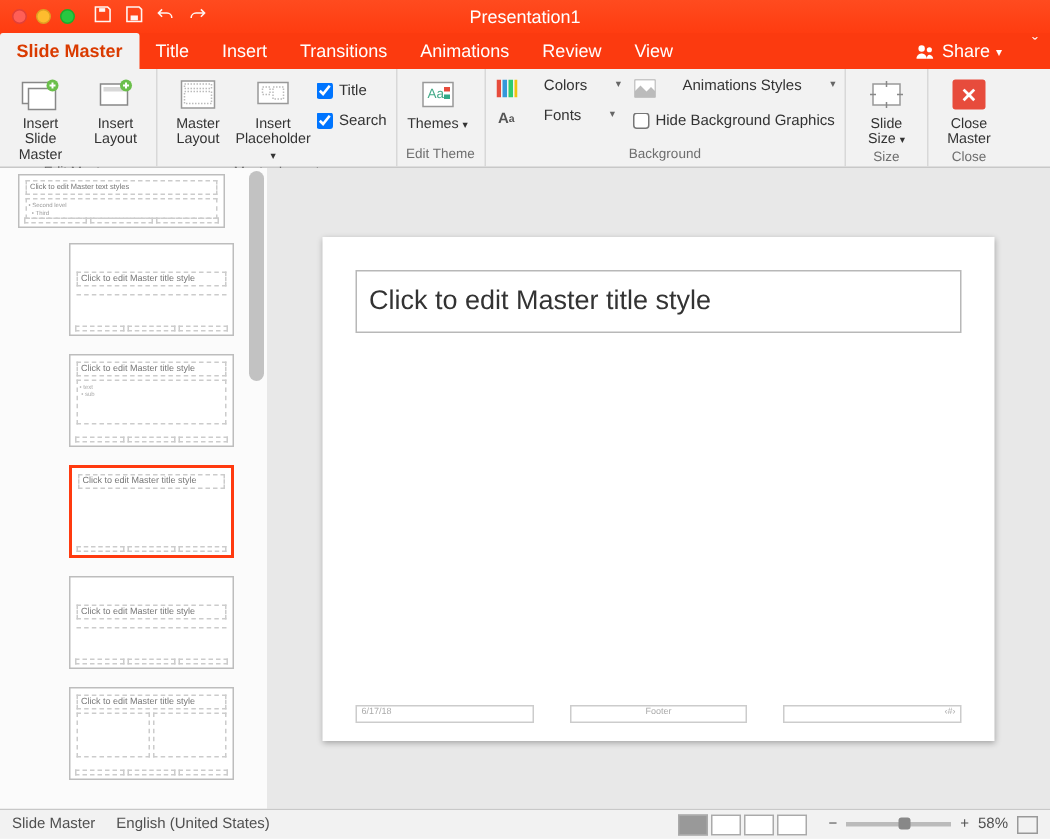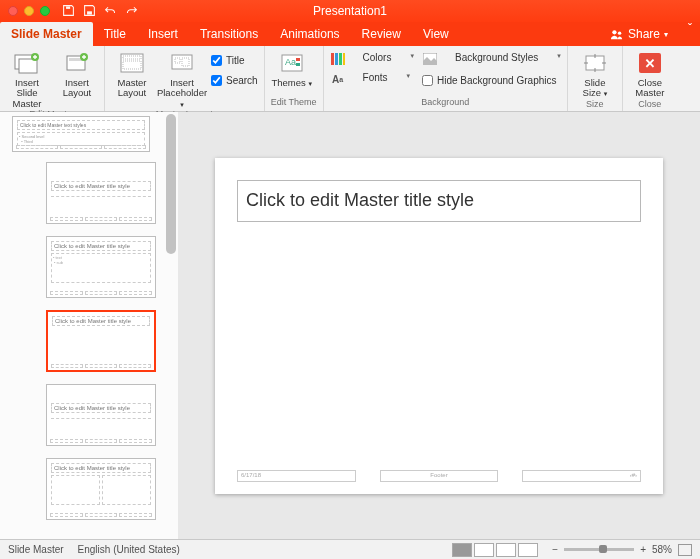--- a/index.html
+++ b/index.html
@@ -221,21 +221,21 @@
         </div>
       </div>
       <div class="stackcol">
         <div class="smallrow drop">
           <div class="ic">
               <svg width="14" height="12" viewBox="0 0 14 12">
                 <rect width="14" height="12" fill="#fff" stroke="#999"></rect>
                 <path d="M0 8l4-4 4 4 3-3 3 3v4H0z" fill="#bbb"></path>
               </svg>
             </div>
-          <span>Background Styles</span>
+          <span>Animations Styles</span>
         </div>
         <label class="chk">
             <input type="checkbox" style="">
             <span>Hide Background Graphics</span>
           </label>
       </div>
     </div>
     <div class="group-label">Background</div>
   </div>
 

